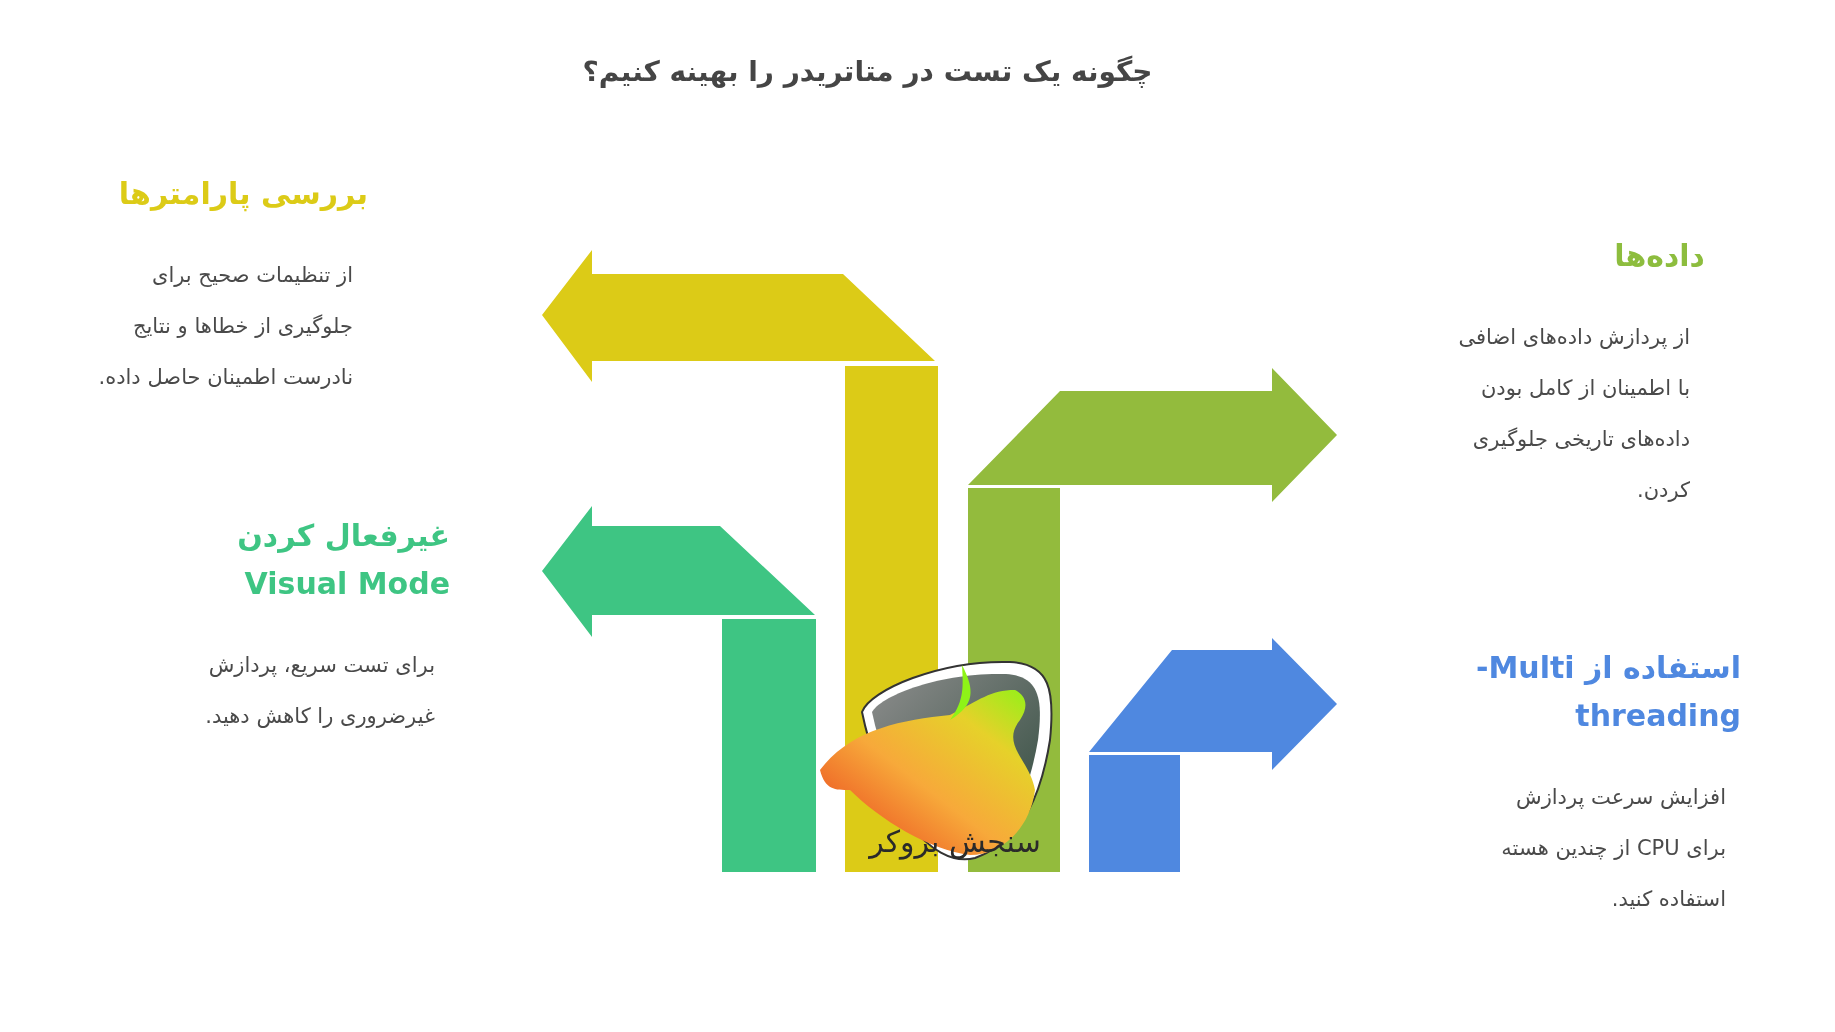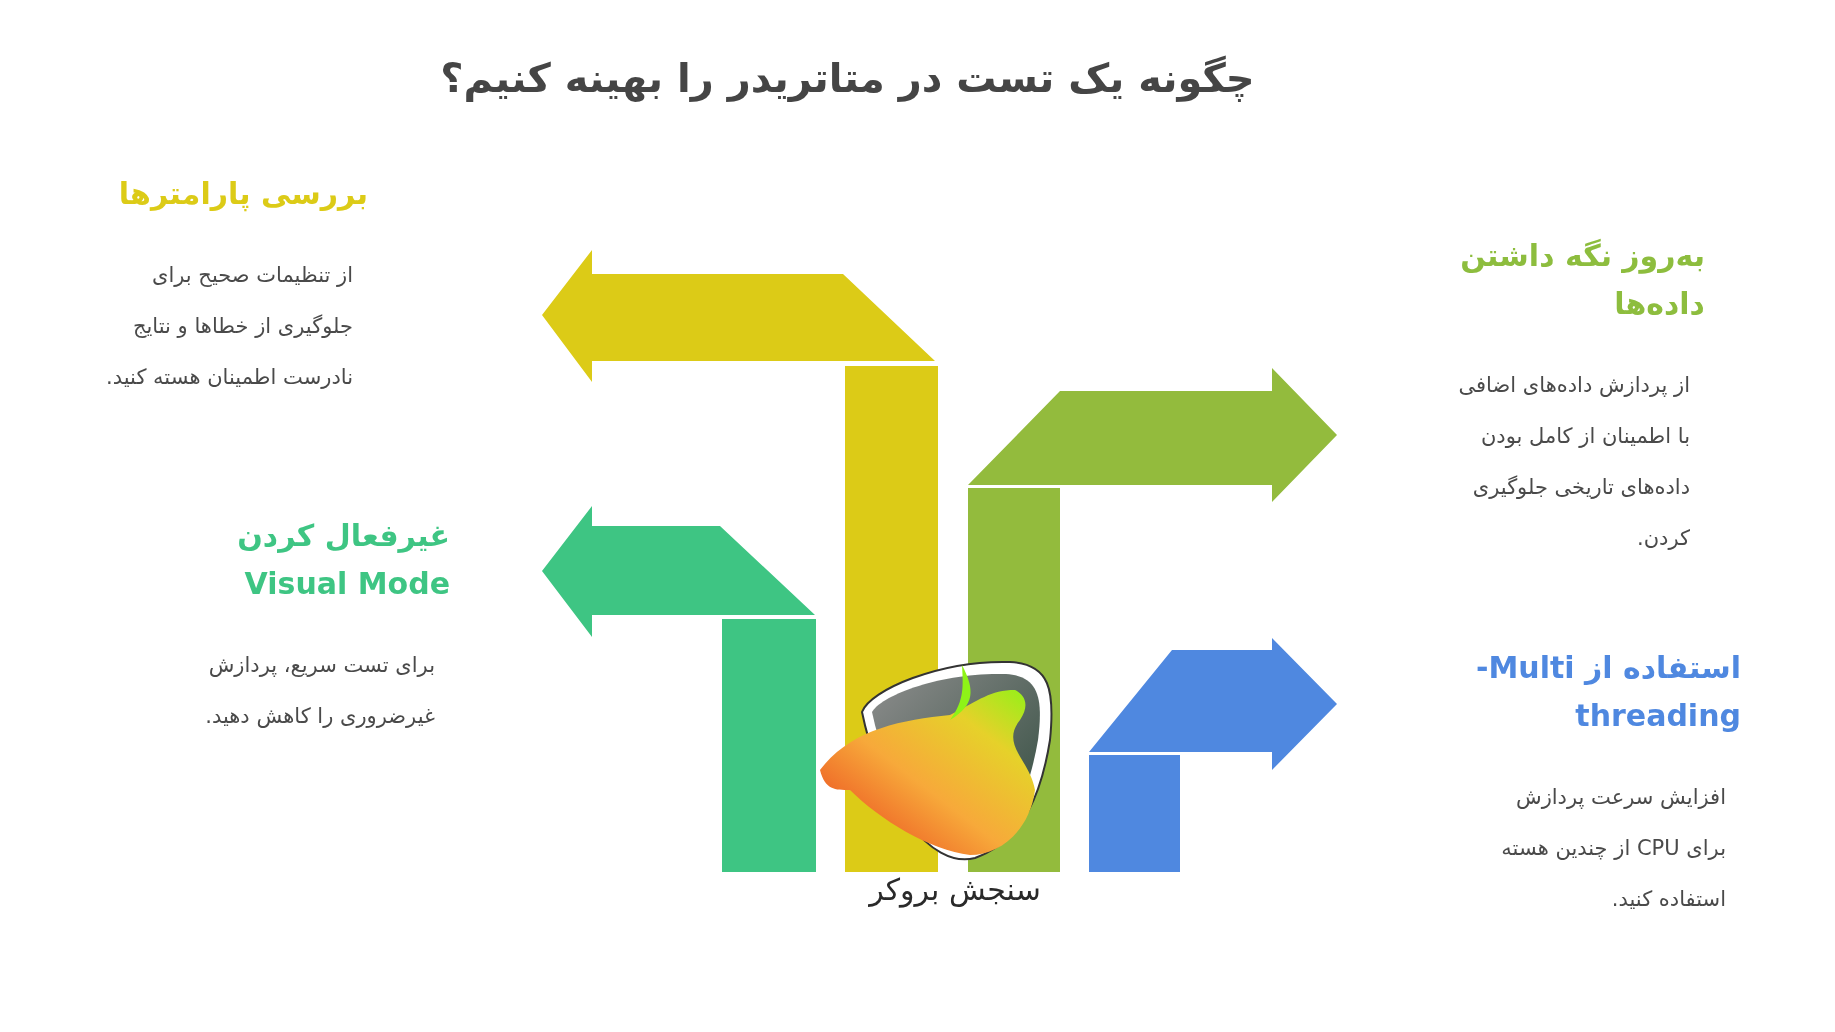--- a/index.html
+++ b/index.html
@@ -1,31 +1,31 @@
 <!DOCTYPE html>
 <html><head>
 <meta charset="utf-8">
 <style>
   html,body{margin:0;padding:0;background:#ffffff;}
   body{width:1835px;height:1032px;position:relative;overflow:hidden;font-family:"DejaVu Sans","Liberation Sans",sans-serif;}
-  .title{position:absolute;left:0;width:1695px;top:55px;text-align:center;font-size:40px;font-weight:bold;color:#454545;direction:rtl;font-family:"DejaVu Sans",sans-serif;}
+  .title{position:absolute;left:0;width:1695px;top:55px;text-align:center;font-size:28px;font-weight:bold;color:#454545;direction:rtl;font-family:"DejaVu Sans",sans-serif;padding-left:20px;}
   .block{position:absolute;direction:rtl;}
   .block h2{margin:0;font-size:30px;font-weight:bold;line-height:48px;}
   .block p{margin:15px;font-size:21px;line-height:36px;color:#4a4a4a;}
   #blk-params{right:1467px;top:170px;width:320px;text-align:right;}
   #blk-visual{right:1385px;top:512px;width:330px;text-align:right;}
   #blk-data{left:1405px;top:232px;width:300px;text-align:right;}
   #blk-mt{left:1441px;top:644px;width:300px;text-align:right;}
   #blk-params h2{color:#dccb17;}
   #blk-visual h2{color:#3ec583;}
   #blk-data h2{color:#8dbd3e;}
   #blk-mt h2{color:#4f88e0;}
   .gap{height:24px;}
   svg.arrows{position:absolute;left:0;top:0;}
-  .logo-text{position:absolute;left:850px;top:872px;width:210px;text-align:center;font-size:30px;color:#2a2a2a;direction:rtl;}
+  .logo-text{position:absolute;left:850px;top:824px;width:210px;text-align:center;font-size:30px;color:#2a2a2a;direction:rtl;}
 </style>
 </head>
 <body>
 
 <div class="title">چگونه یک تست در متاتریدر را بهینه کنیم؟</div>
 
 <svg class="arrows" width="1835" height="1032" viewBox="0 0 1835 1032">
 
   <g>
     <polygon fill="#dccb17" points="542,315 592,250 592,274 843,274 935,361 592,361 592,382"></polygon>
@@ -67,33 +67,32 @@
   </g>
 </svg>
 
 <div class="logo-text">سنجش بروکر</div>
 
 <div class="block" id="blk-params">
   <h2>بررسی پارامترها</h2>
   <div class="gap"></div>
   <p>از تنظیمات صحیح برای</p>
   <p>جلوگیری از خطاها و نتایج</p>
-  <p>نادرست اطمینان هسته کنید.</p>
+  <p>نادرست اطمینان حاصل داده.</p>
 </div>
 
 <div class="block" id="blk-visual">
   <h2>غیرفعال کردن</h2>
   <h2>Visual Mode</h2>
   <div class="gap"></div>
   <p>برای تست سریع، پردازش</p>
   <p>غیرضروری را کاهش دهید.</p>
 </div>
 
 <div class="block" id="blk-data">
-  <h2>به‌روز نگه داشتن</h2>
   <h2>داده‌ها</h2>
   <div class="gap"></div>
   <p>از پردازش داده‌های اضافی</p>
   <p>با اطمینان از کامل بودن</p>
   <p>داده‌های تاریخی جلوگیری</p>
   <p>کردن.</p>
 </div>
 
 <div class="block" id="blk-mt">
   <h2>استفاده از Multi-</h2>

